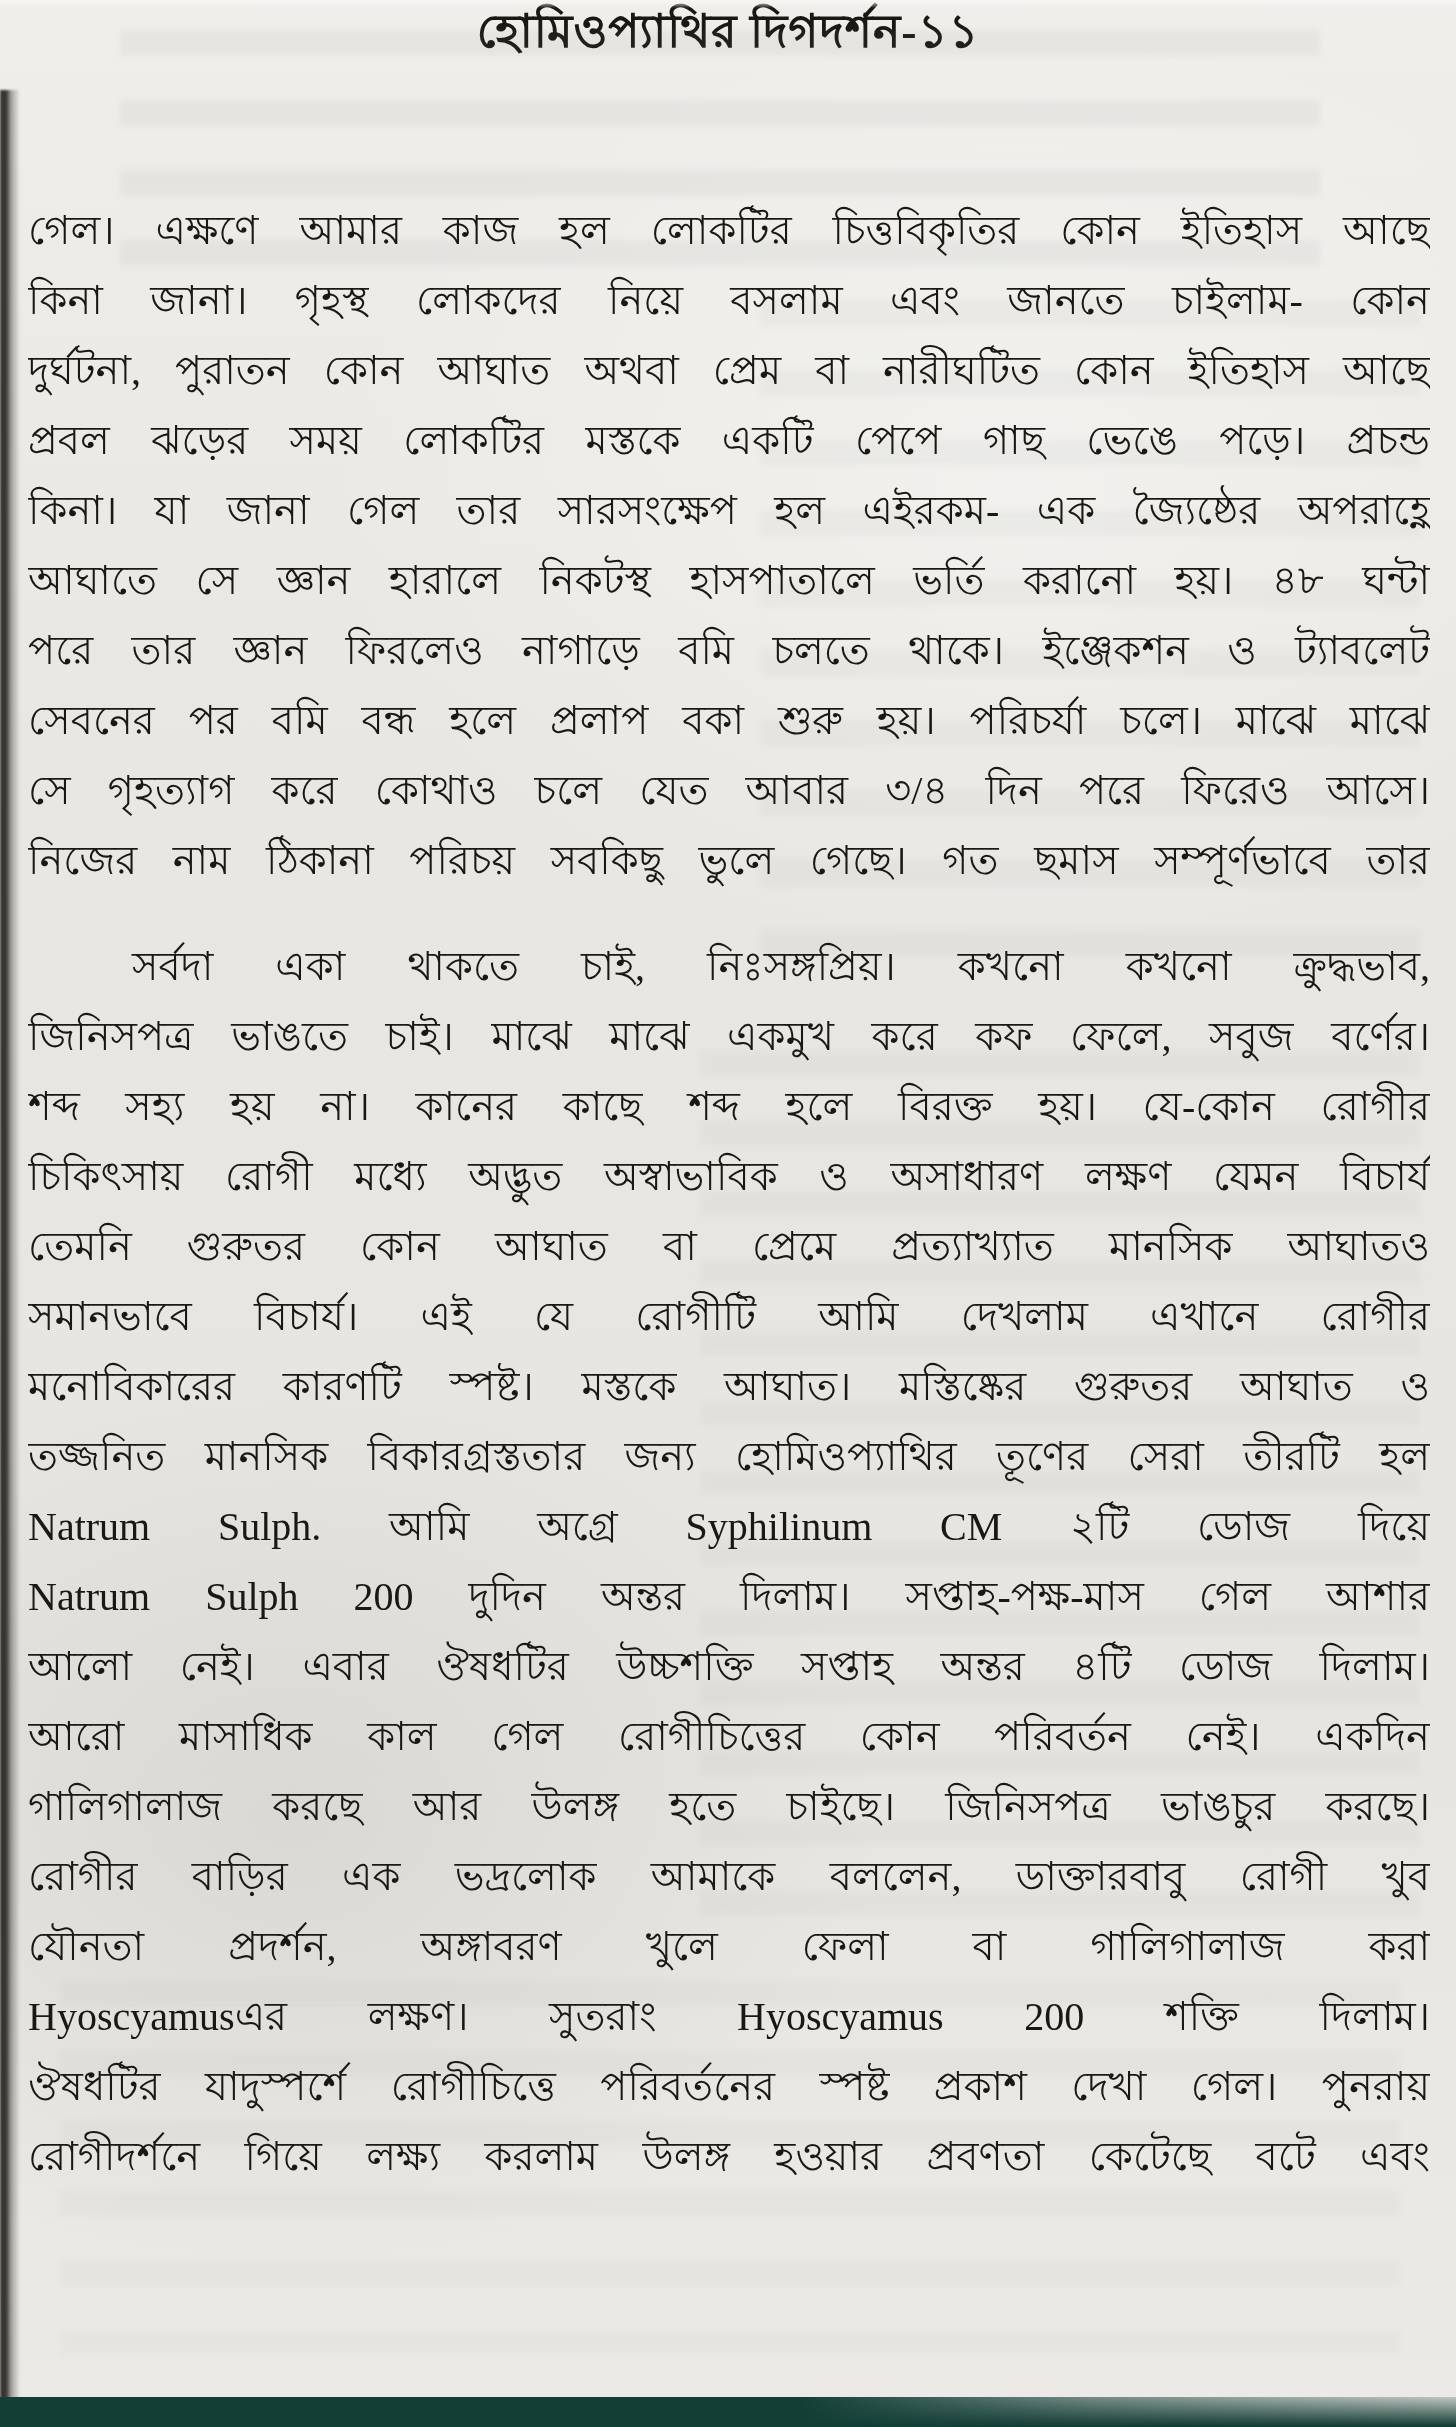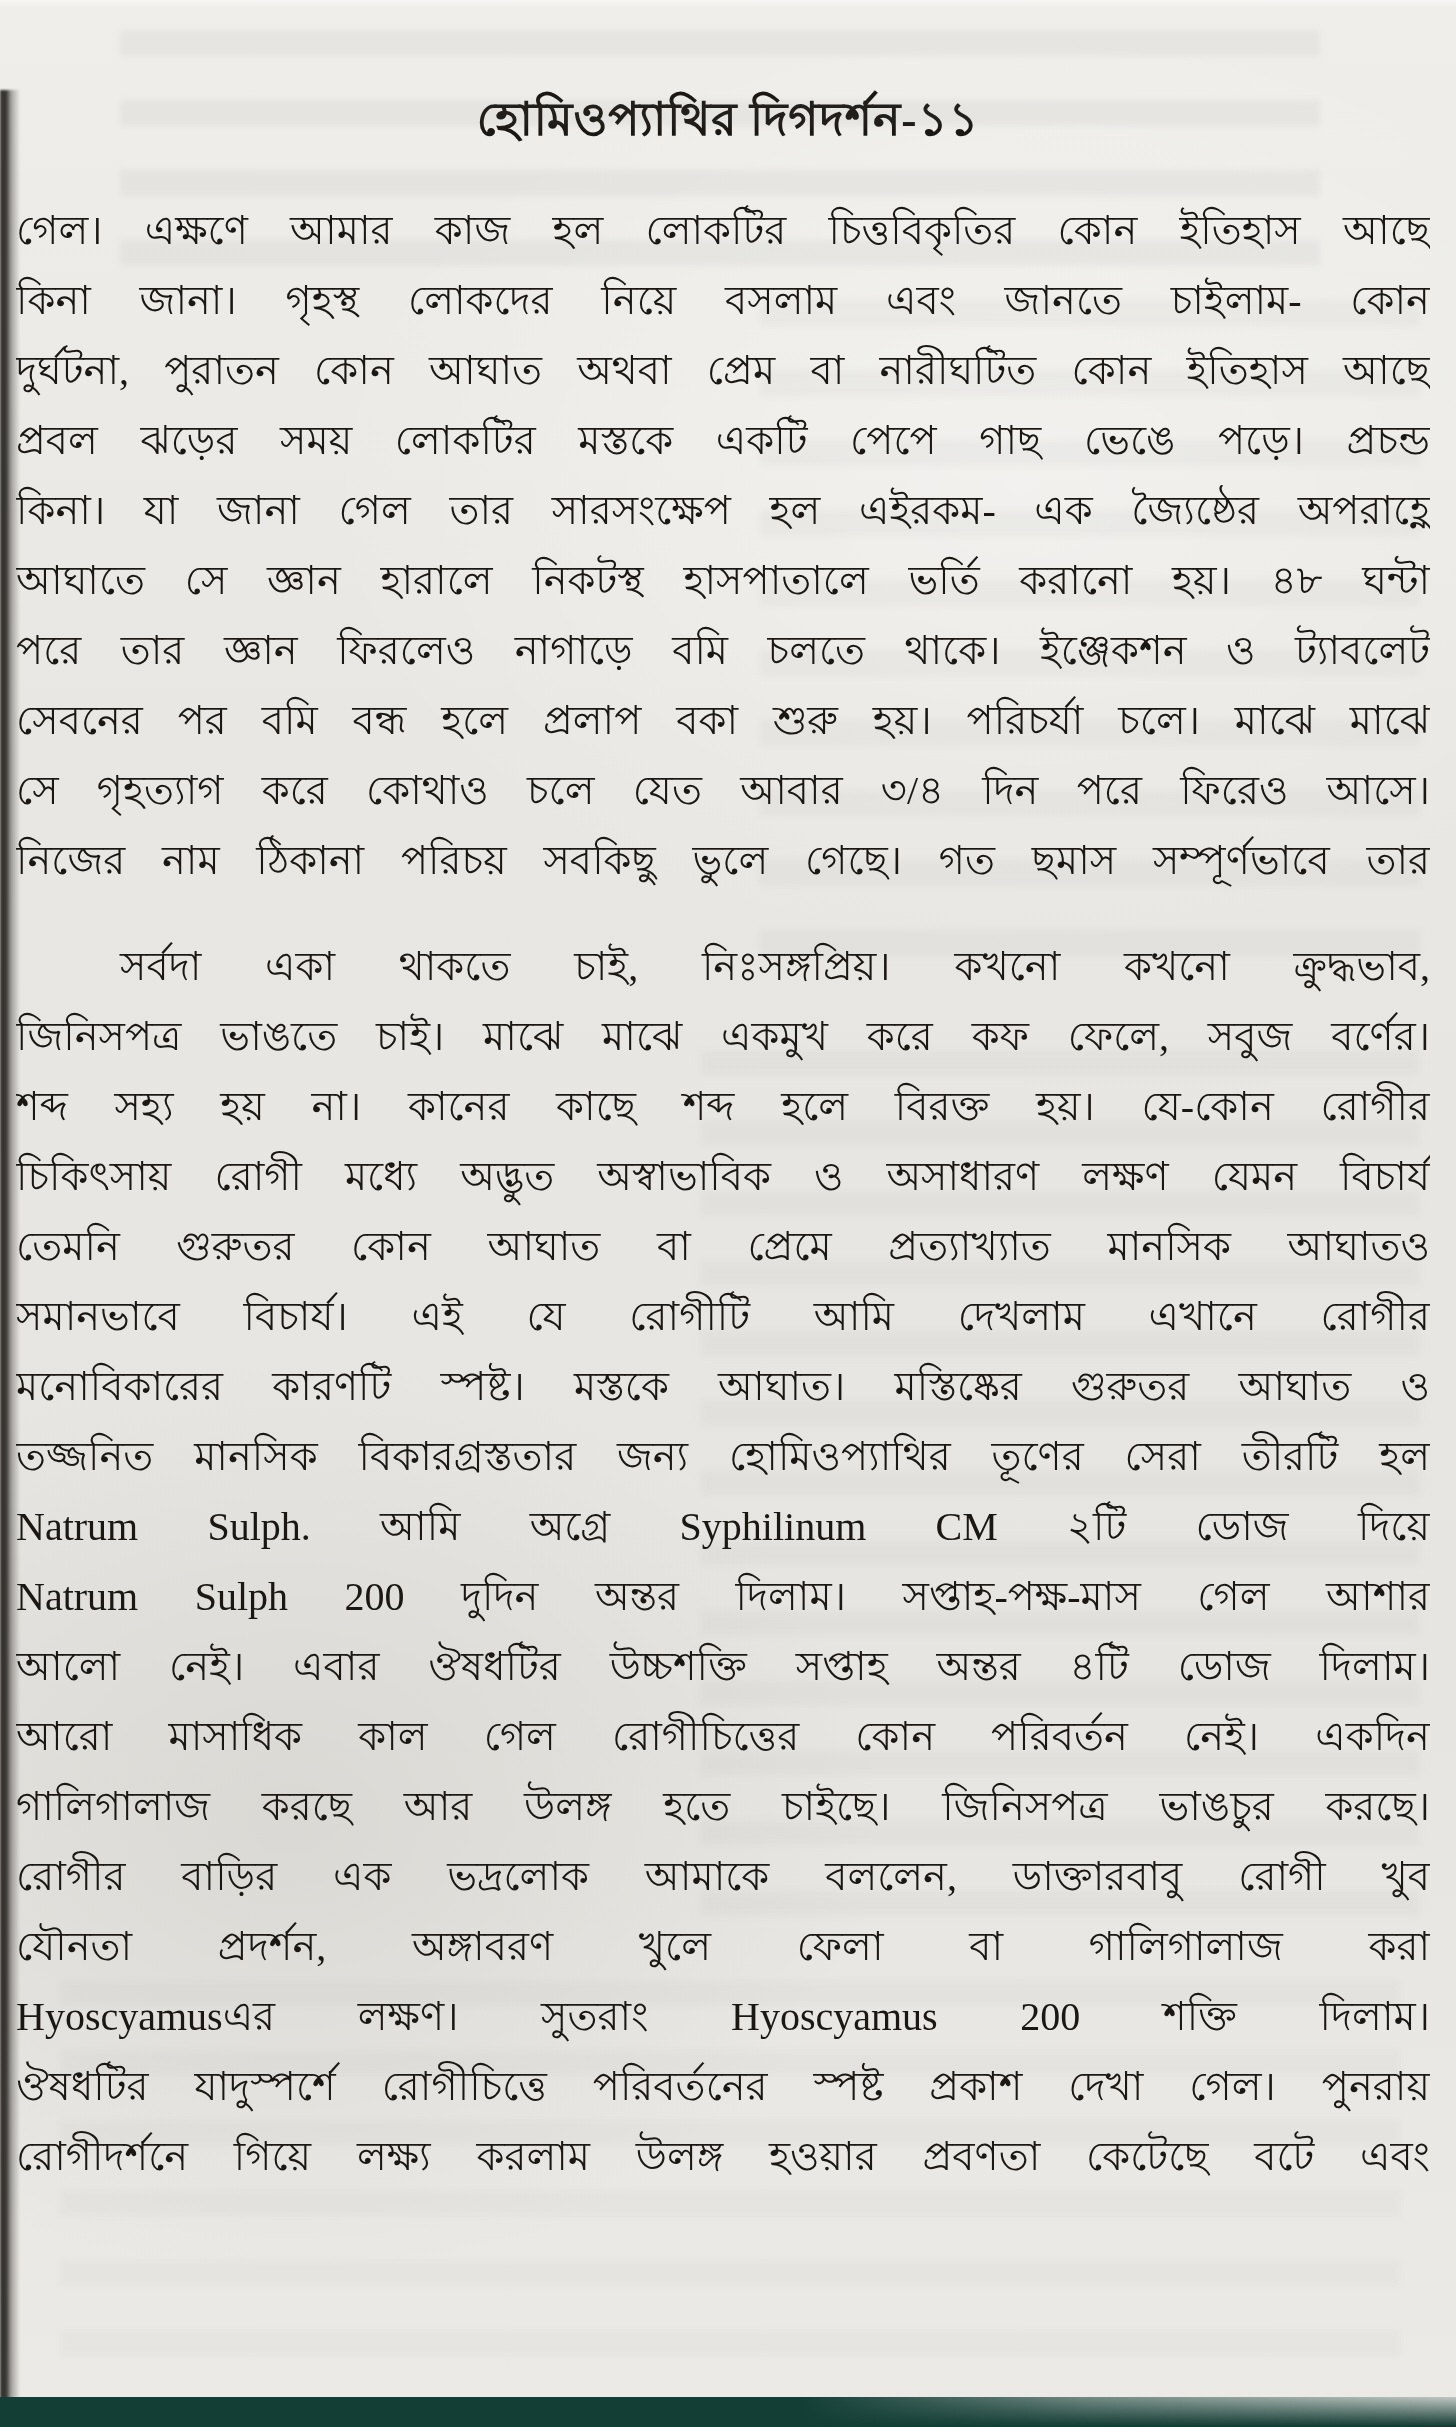--- a/index.html
+++ b/index.html
@@ -49,30 +49,29 @@
     filter:blur(0.5px);
     pointer-events:none;
   }
   .edge-top{
     position:absolute;left:0;right:0;top:0;height:8px;
     background:linear-gradient(to bottom,#f7f6f4,rgba(247,246,244,0));
     pointer-events:none;
   }
   .page-title{
     margin:0;
-    padding-top:88px;
     text-align:center;
     font-size:46px;
     font-weight:600;
     letter-spacing:1px;
     line-height:64px;
   }
   .text-block{
     position:absolute;
-    left:16px;right:26px;top:196px;
+    left:28px;right:26px;top:196px;
   }
   .para{margin:0;}
   .para + .para{margin-top:36px;}
   .ln{
     font-size:40px;
     line-height:70px;
     height:70px;
     overflow:hidden;
     text-align:justify;
     text-align-last:justify;

